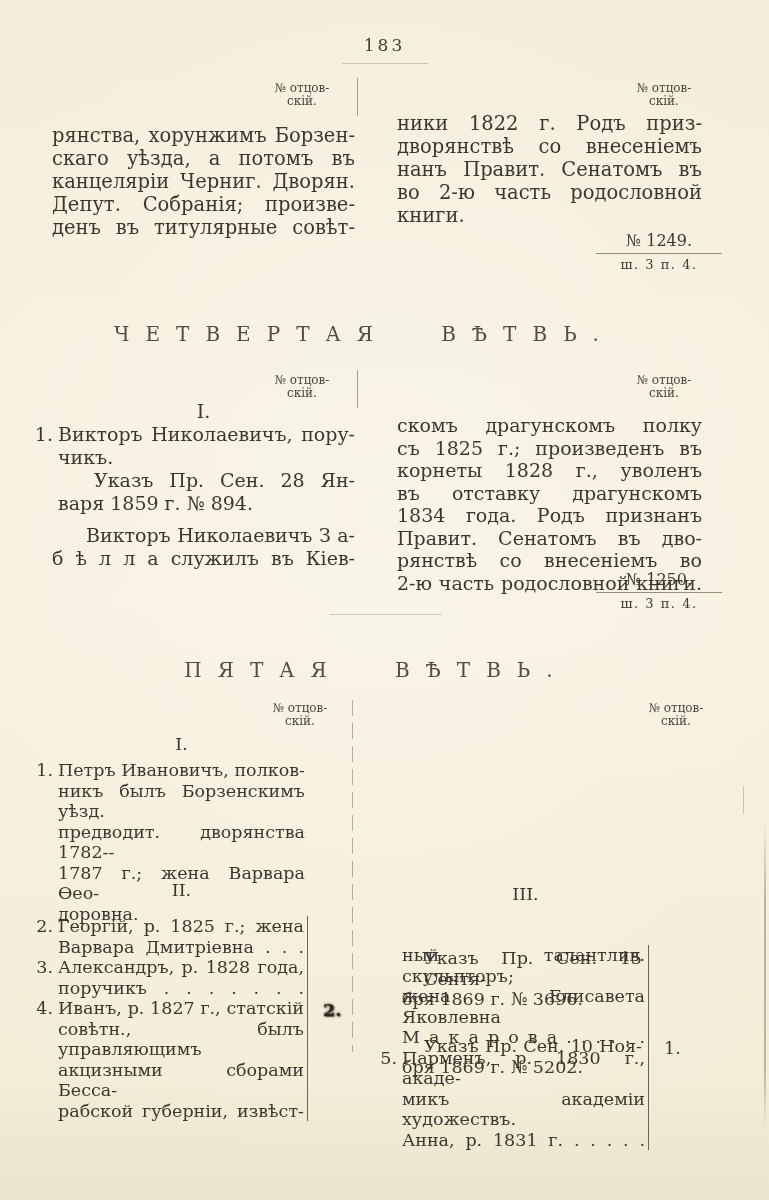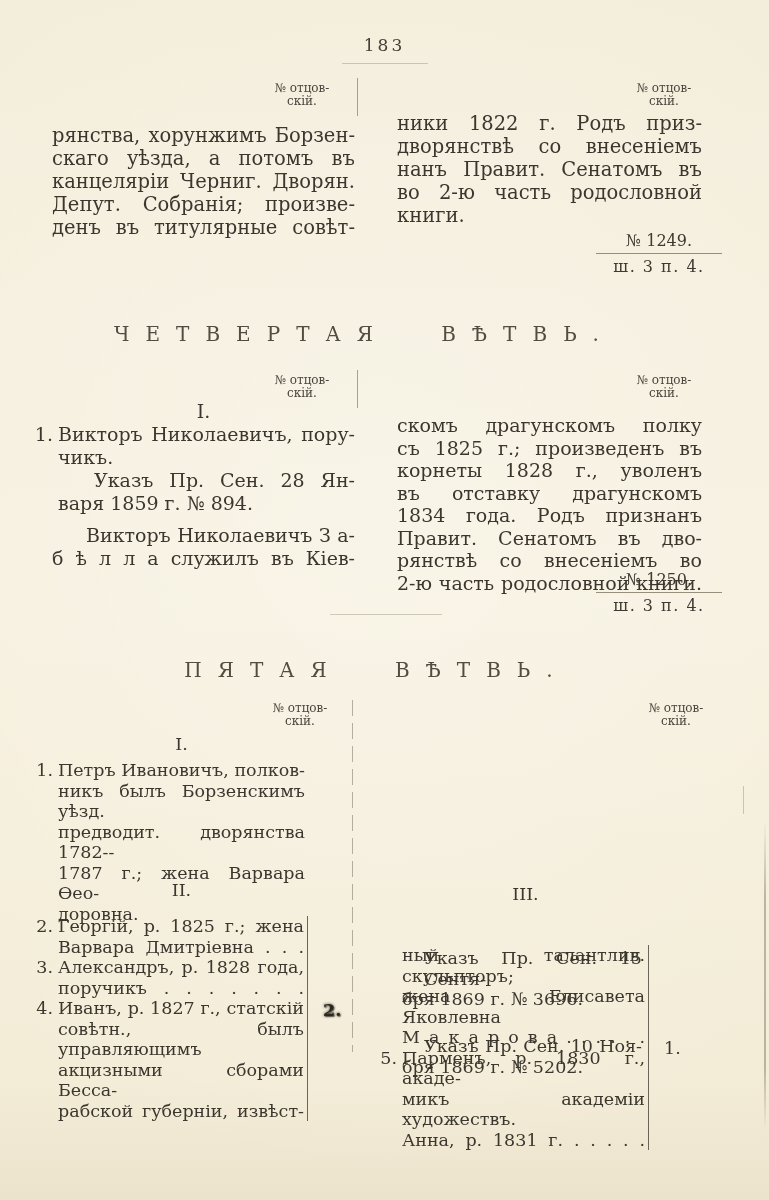--- a/index.html
+++ b/index.html
@@ -21,21 +21,21 @@
   .gutter { width: 1px; background: repeating-linear-gradient(180deg, rgba(100,92,75,0.45) 0 16px, rgba(100,92,75,0) 16px 23px); }
   .bodyA { font-size: 19.5px; line-height: 23px; }
   .bodyB { font-size: 19px;   line-height: 22.5px; }
   .bodyC { font-size: 17.5px; line-height: 20.5px; }
   .jl { text-align: justify; text-align-last: justify; }
   .ind36 { padding-left: 36px; } .ind34 { padding-left: 34px; } .ind22 { padding-left: 22px; }
   .heading { font-size: 20px; letter-spacing: 16px; word-spacing: 30px; text-align: center; color: #524c41; white-space: nowrap; }
   .roman { text-align: center; }
   .refblk { text-align: center; font-size: 16px; color: #3e3a31; }
   .refblk .rln { border-top: 1px solid rgba(110,100,80,0.7); margin-top: 3px; }
-  .refblk .shelf { font-size: 16px; letter-spacing: 1.5px; padding-top: 3px; }
+  .refblk .shelf { font-size: 13px; letter-spacing: 1.5px; padding-top: 3px; }
   .itemline { position: relative; }
   .num { position: absolute; right: 100%; margin-right: 5px; white-space: nowrap; }
   .braced { border-right: 1px solid rgba(62,56,45,0.75); padding-right: 3px; position: relative; }
   .blabel { position: absolute; left: 100%; margin-left: 16px; top: 50%; transform: translateY(-50%); }
   .smudge { font-weight: bold; color: #2c2820; text-shadow: 0 0 3px rgba(44,40,32,0.95), 1px 1px 1px rgba(44,40,32,0.6); }
   .scanedge { width: 2px; background: linear-gradient(180deg, rgba(120,110,88,0) 0%, rgba(120,110,88,0.45) 25%, rgba(120,110,88,0.45) 80%, rgba(120,110,88,0) 100%); }
   .artifact { width: 1px; background: rgba(100,92,75,0.5); }
 </style>
 </head>
 <body>

